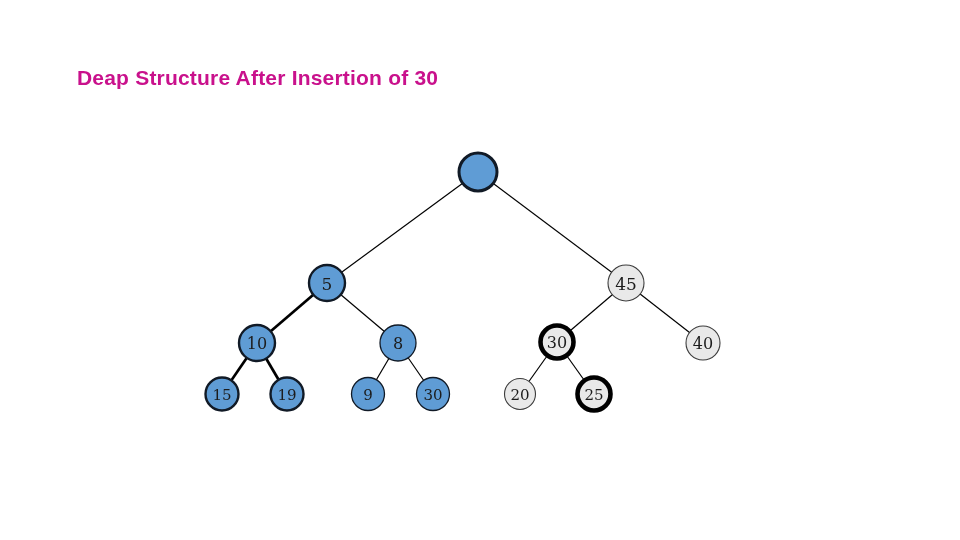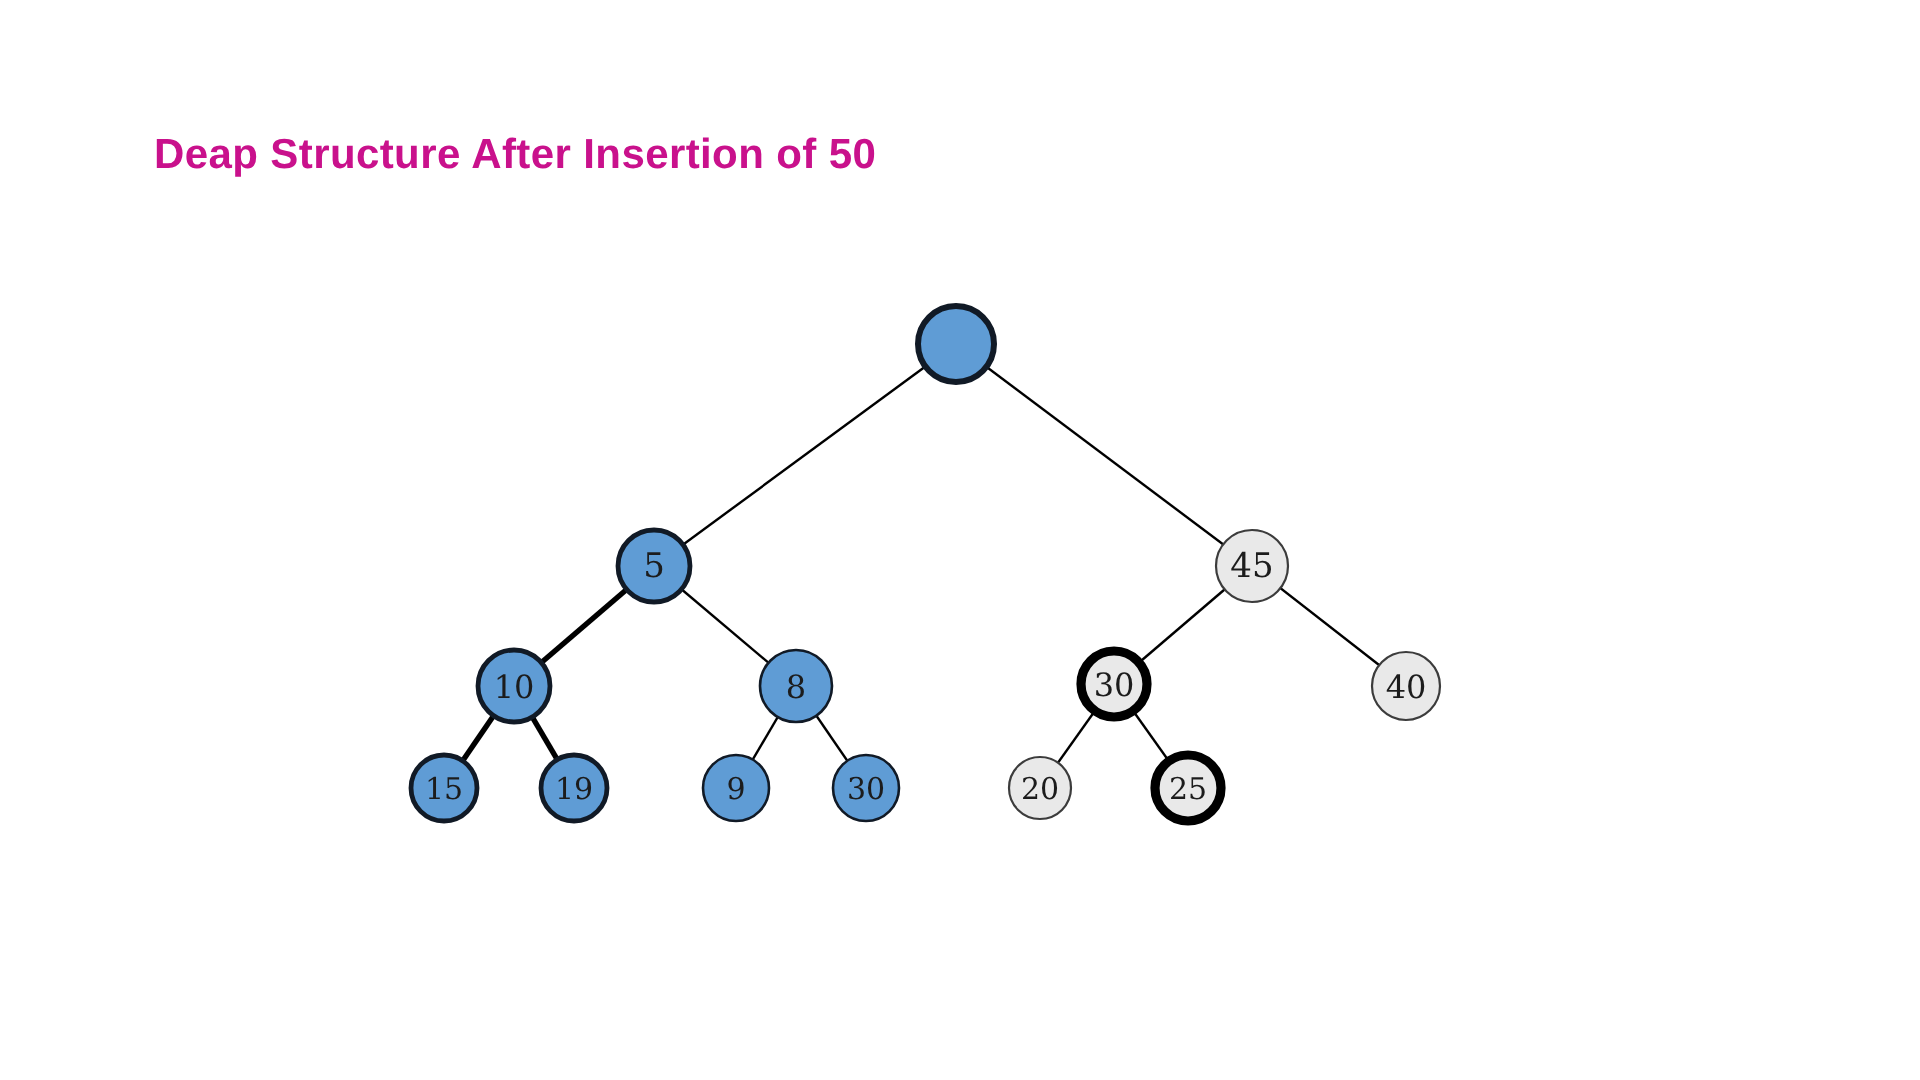--- a/index.html
+++ b/index.html
@@ -102,14 +102,14 @@
         <g>
           <circle cx="520" cy="394" r="15.5" fill="#e9e9e9" stroke="#3c3c3c" stroke-width="1.1"></circle>
           <text x="520" y="394" text-anchor="middle" dominant-baseline="central" dy="0.04em" fill="#1c1c1c" font-size="15" class="node-label">20</text>
         </g>
         <g>
           <circle cx="594" cy="394" r="16.5" fill="#e9e9e9" stroke="#000000" stroke-width="4.6"></circle>
           <text x="594" y="394" text-anchor="middle" dominant-baseline="central" dy="0.04em" fill="#1c1c1c" font-size="15" class="node-label">25</text>
         </g>
       </g>
   </svg>
-  <div id="slide-title" style="color: rgb(201, 17, 140);">Deap Structure After Insertion of 50</div>
+  <div id="slide-title" style="color: rgb(201, 17, 140);">Deap Structure After Insertion of 30</div>
 </div>
 
 </body></html>

